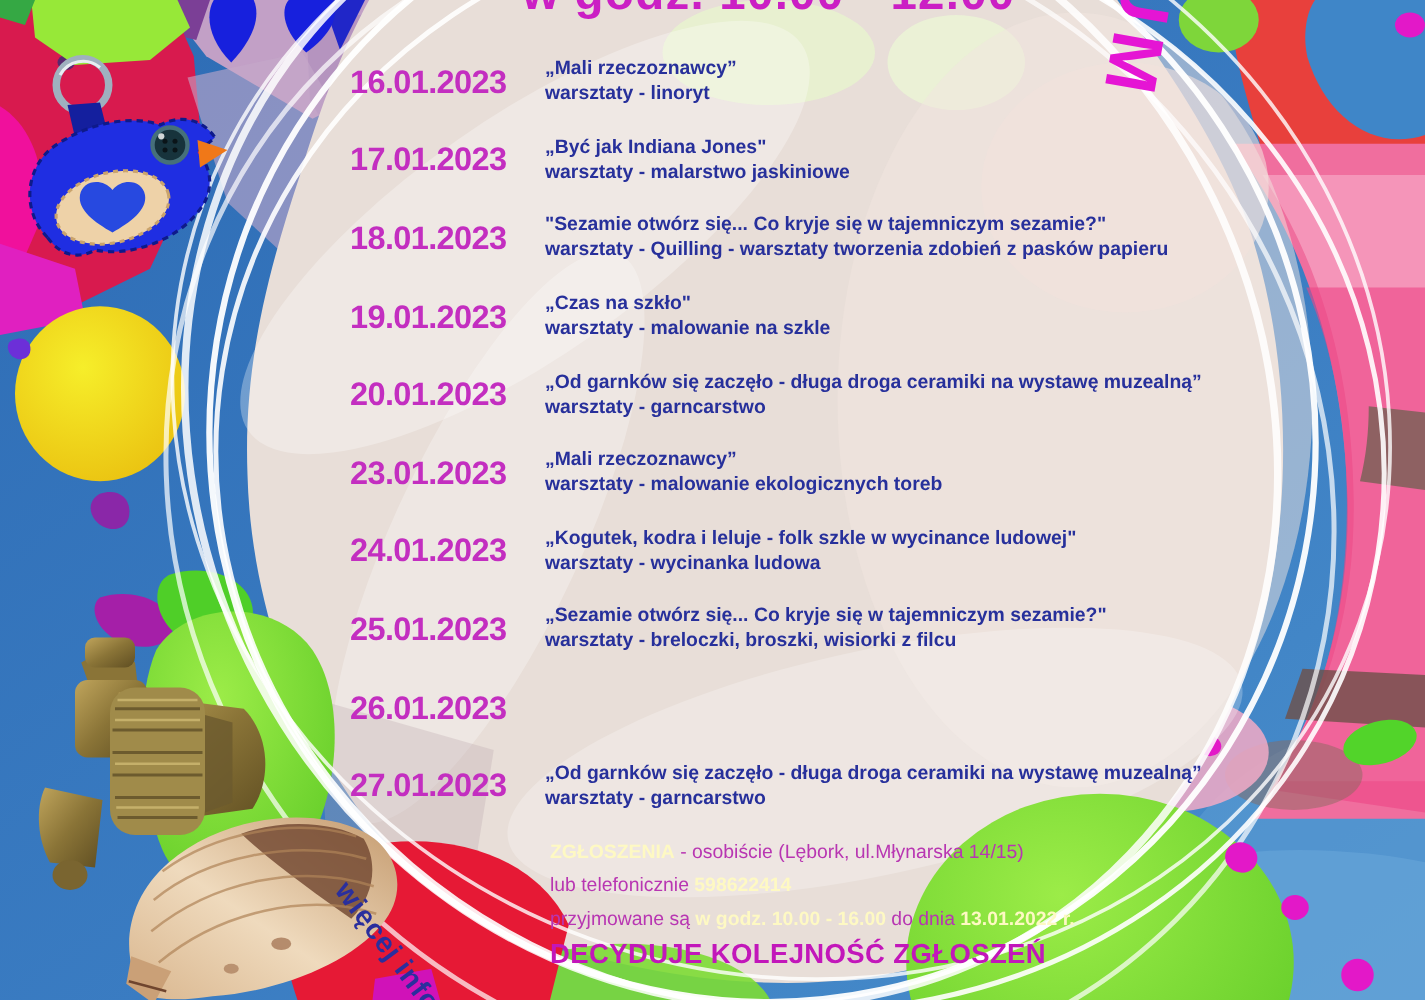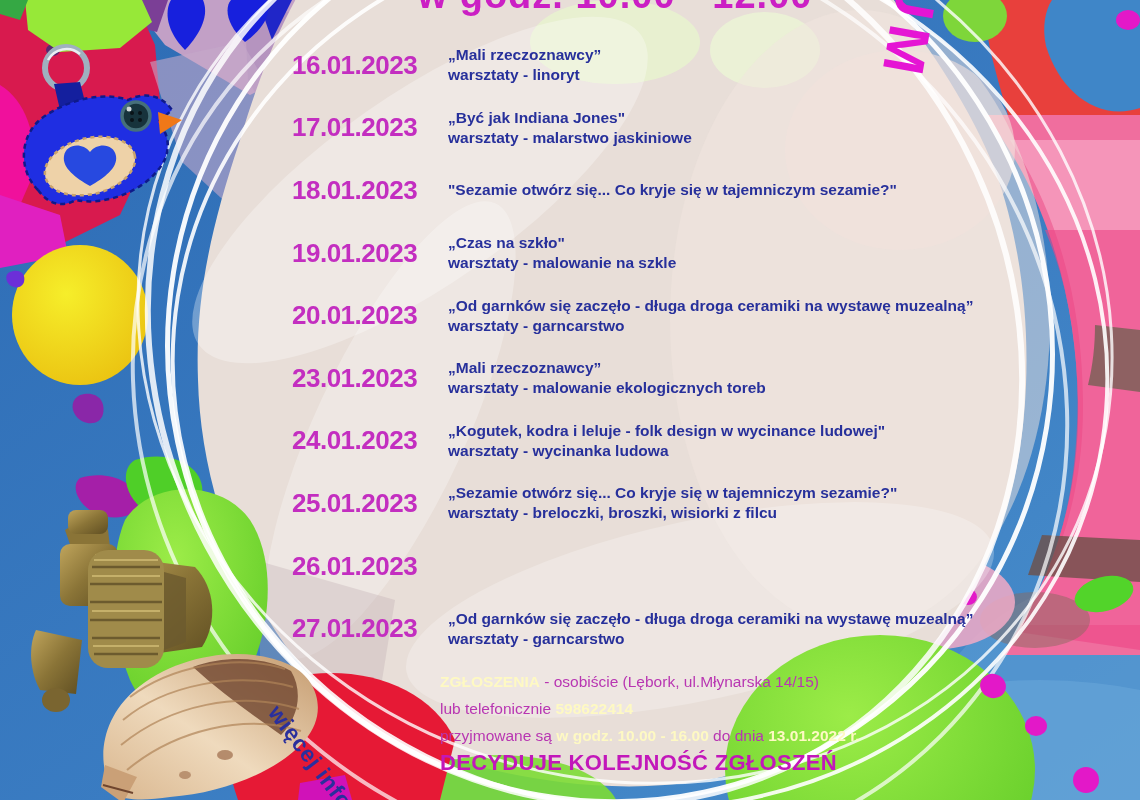--- a/index.html
+++ b/index.html
@@ -11,21 +11,21 @@
   .poster svg.bg{position:absolute;left:0;top:0;width:1140px;height:800px;display:block;}
 
   .header-time{
     position:absolute;top:-26px;left:0;width:1140px;padding-left:90px;box-sizing:border-box;
     text-align:center;font-size:38px;font-weight:bold;color:#cb1fc4;letter-spacing:1px;
   }
   .corner-um{
     position:absolute;left:948px;top:-18px;font-size:58px;font-weight:bold;color:#e515d4;
     letter-spacing:8px;transform:rotate(100deg);transform-origin:0 0;line-height:1;
   }
-  .schedule{position:absolute;left:292px;top:34px;width:800px;}
+  .schedule{position:absolute;left:280px;top:34px;width:800px;}
   .sched-row{display:flex;align-items:center;height:62.6px;gap:6px;}
   .sched-date{
     width:150px;flex:0 0 150px;font-size:26px;font-weight:bold;color:#c32ec0;letter-spacing:-0.5px;
   }
   .sched-text{font-size:15.5px;font-weight:bold;color:#27309b;line-height:20px;white-space:nowrap;}
   .registration{position:absolute;left:440px;top:668px;font-size:15.5px;color:#b836b2;line-height:27px;}
   .registration .b{font-weight:bold;color:#fef9c3;}
   .reg-final{font-size:22px;font-weight:bold;color:#c217ba;letter-spacing:0.3px;}
   .side-note{
     position:absolute;left:284px;top:700px;font-size:23px;font-weight:bold;color:#2a2f9d;
@@ -232,20 +232,21 @@
       <div class="sched-text">
         <div class="s-title">„Być jak Indiana Jones"</div>
         <div class="s-sub">warsztaty - malarstwo jaskiniowe</div>
       </div>
     </div>
 
     <div class="sched-row">
       <div class="sched-date">18.01.2023</div>
       <div class="sched-text">
         <div class="s-title">"Sezamie otwórz się... Co kryje się w tajemniczym sezamie?"</div>
+        <div class="s-sub">warsztaty - Quilling - warsztaty tworzenia zdobień z pasków papieru</div>
       </div>
     </div>
 
     <div class="sched-row">
       <div class="sched-date">19.01.2023</div>
       <div class="sched-text">
         <div class="s-title">„Czas na szkło"</div>
         <div class="s-sub">warsztaty - malowanie na szkle</div>
       </div>
     </div>
@@ -262,21 +263,21 @@
       <div class="sched-date">23.01.2023</div>
       <div class="sched-text">
         <div class="s-title">„Mali rzeczoznawcy”</div>
         <div class="s-sub">warsztaty - malowanie ekologicznych toreb</div>
       </div>
     </div>
 
     <div class="sched-row">
       <div class="sched-date">24.01.2023</div>
       <div class="sched-text">
-        <div class="s-title">„Kogutek, kodra i leluje - folk design w wycinance ludowej"</div>
+        <div class="s-title">„Kogutek, kodra i leluje - folk szkle w wycinance ludowej"</div>
         <div class="s-sub">warsztaty - wycinanka ludowa</div>
       </div>
     </div>
 
     <div class="sched-row">
       <div class="sched-date">25.01.2023</div>
       <div class="sched-text">
         <div class="s-title">„Sezamie otwórz się... Co kryje się w tajemniczym sezamie?"</div>
         <div class="s-sub">warsztaty - breloczki, broszki, wisiorki z filcu</div>
       </div>

